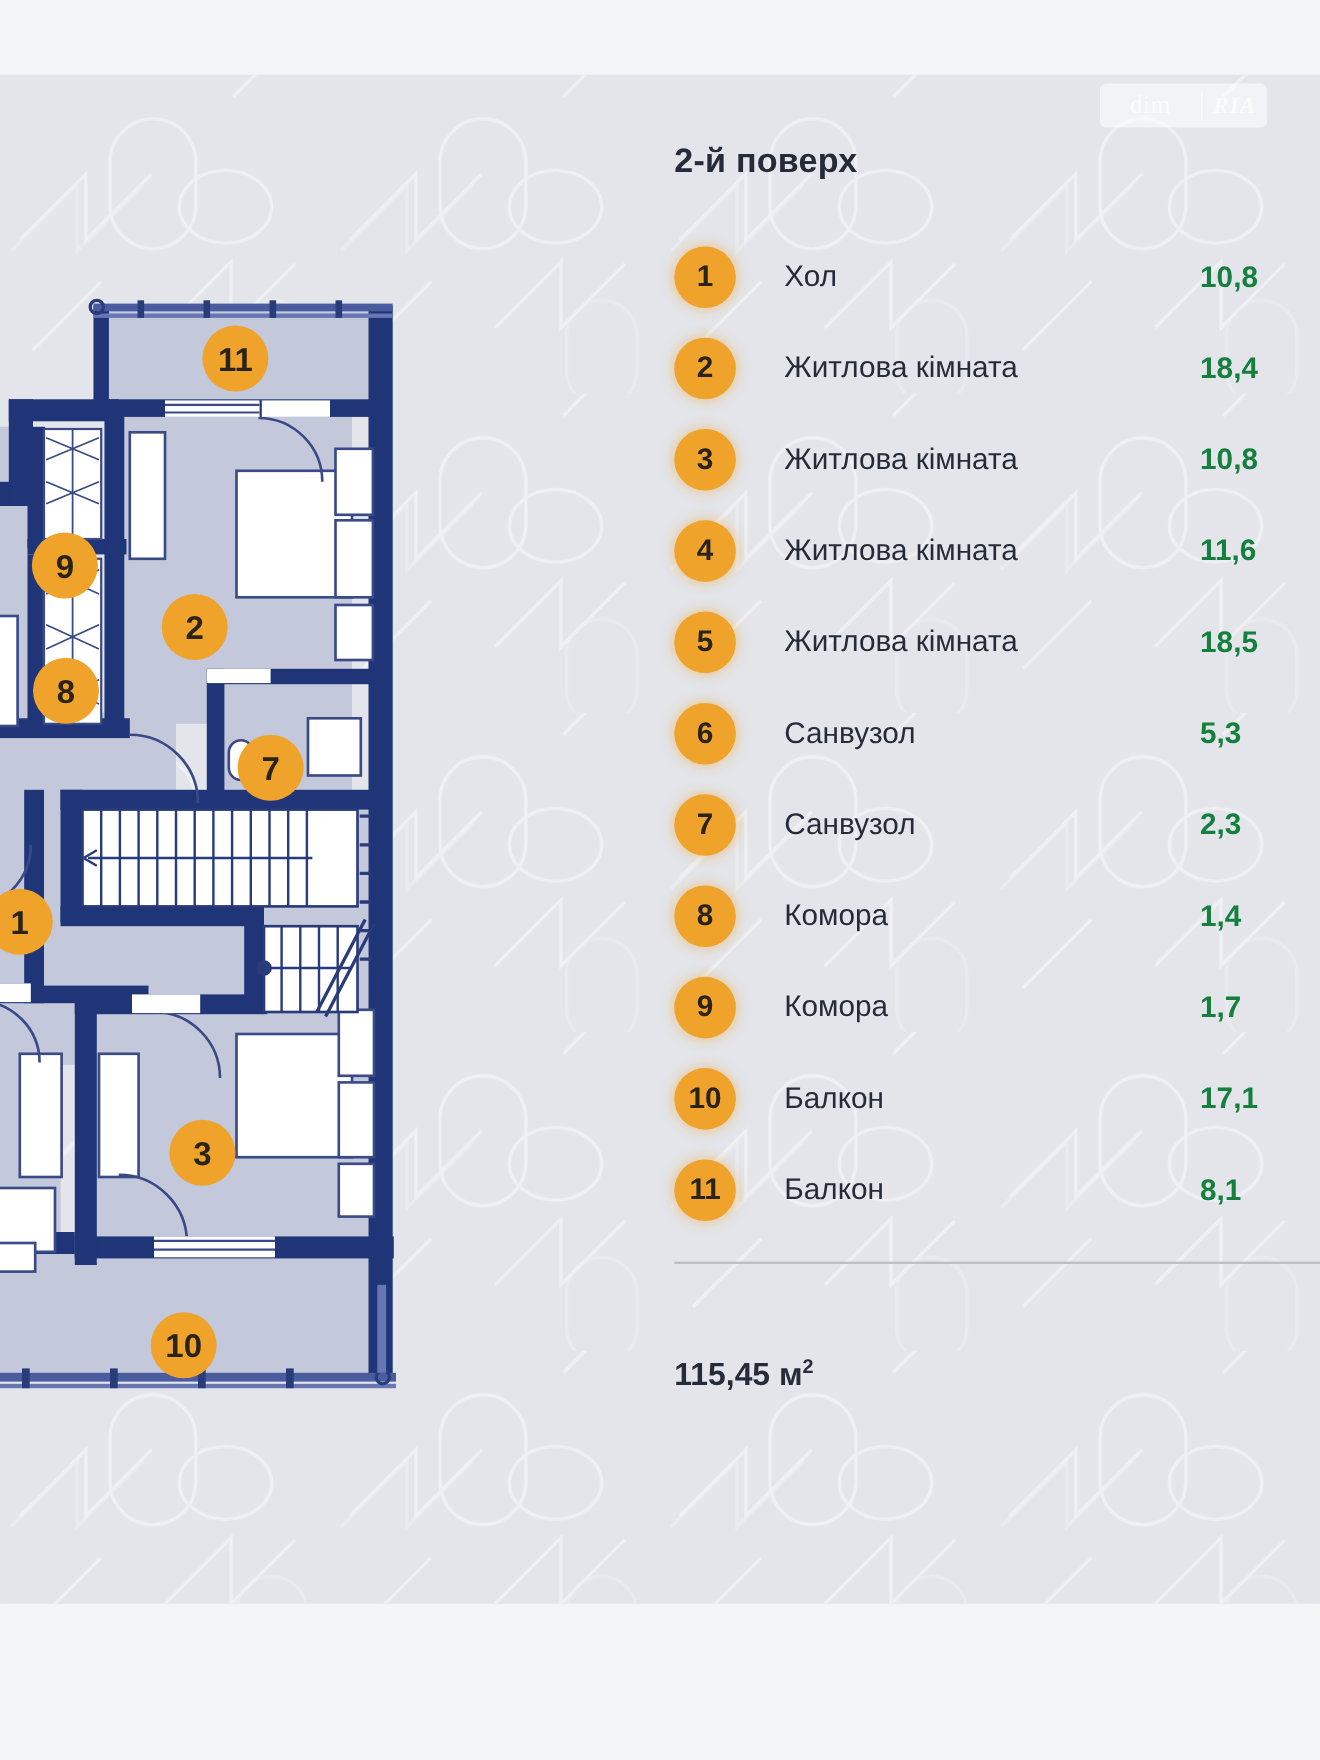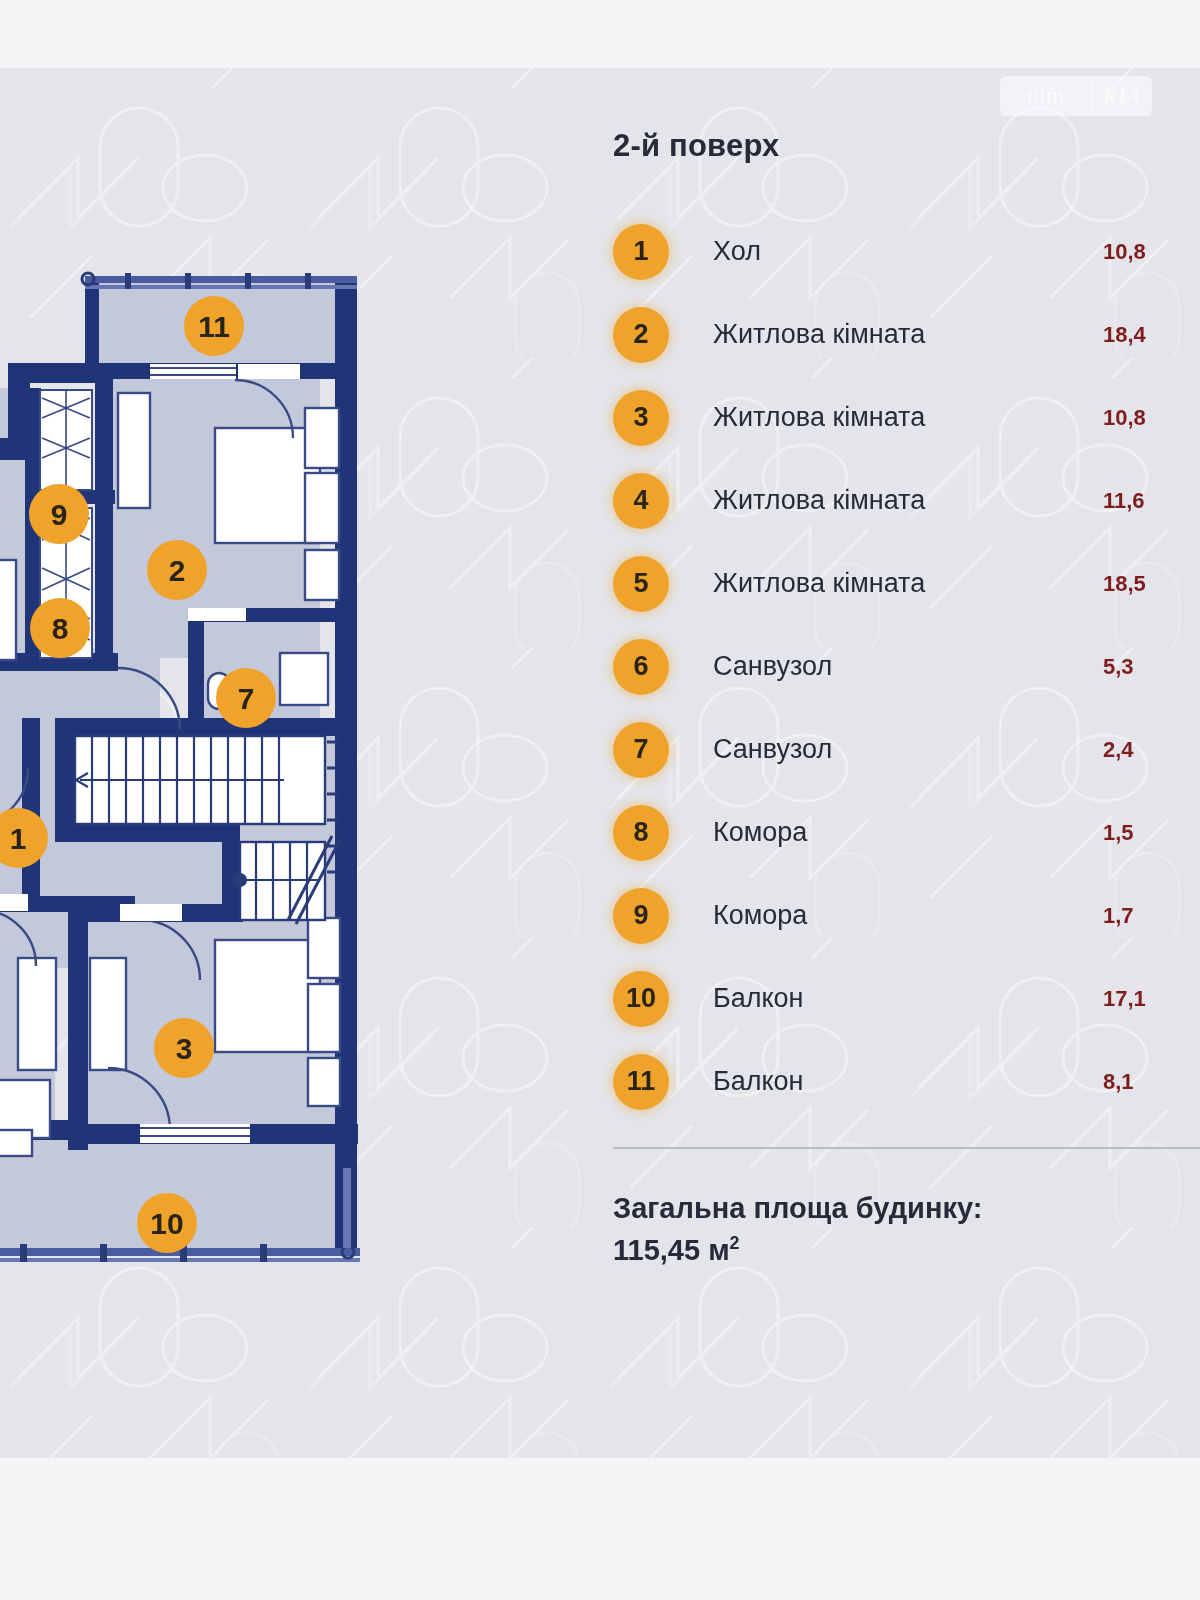--- a/index.html
+++ b/index.html
@@ -55,22 +55,22 @@
   }
   .lrow{position:relative;height:83px;display:flex;align-items:center;}
   .badge{
     width:56px;height:56px;border-radius:50%;background:#f0a32a;
     display:flex;align-items:center;justify-content:center;
     color:#2a2318;font-weight:bold;font-size:27px;flex:0 0 56px;
     box-shadow:0 0 10px 3px rgba(240,163,42,.35);
   }
   .lname{margin-left:44px;font-size:27px;color:#252b39;flex:1;white-space:nowrap;}
   .larea{
-    position:absolute;left:490px;top:50%;transform:translateY(-50%);
-    font-size:22px;font-weight:bold;color:#7f1d1d;white-space:nowrap;
+    position:absolute;left:478px;top:50%;transform:translateY(-50%);
+    font-size:27px;font-weight:bold;color:#15803d;white-space:nowrap;
   }
   .divider{height:2px;background:#b9bcc4;margin:24px 0 38px 0;width:600px;}
   .total{font-size:29px;font-weight:bold;color:#252b39;line-height:1.45;}
   .total sup{font-size:.62em;vertical-align:super;}
 </style>
 </head>
 <body>
 
 <div id="page">
 
@@ -377,47 +377,47 @@
         <div class="larea">18,5</div>
       </div>
       <div class="lrow">
         <div class="badge">6</div>
         <div class="lname">Санвузол</div>
         <div class="larea">5,3</div>
       </div>
       <div class="lrow">
         <div class="badge">7</div>
         <div class="lname">Санвузол</div>
-        <div class="larea">2,4</div>
+        <div class="larea">2,3</div>
       </div>
       <div class="lrow">
         <div class="badge">8</div>
         <div class="lname">Комора</div>
-        <div class="larea">1,5</div>
+        <div class="larea">1,4</div>
       </div>
       <div class="lrow">
         <div class="badge">9</div>
         <div class="lname">Комора</div>
         <div class="larea">1,7</div>
       </div>
       <div class="lrow">
         <div class="badge">10</div>
         <div class="lname">Балкон</div>
         <div class="larea">17,1</div>
       </div>
       <div class="lrow">
         <div class="badge">11</div>
         <div class="lname">Балкон</div>
         <div class="larea">8,1</div>
       </div>
 
       <div class="divider"></div>
 
       <div class="total">
-        <span>Загальна площа будинку:</span><br>
+        <br>
         <span>115,45 м</span><sup>2</sup>
       </div>
     </div>
 
   </div>
 
   <div class="bottom-band"></div>
 </div>
 
 </body></html>

